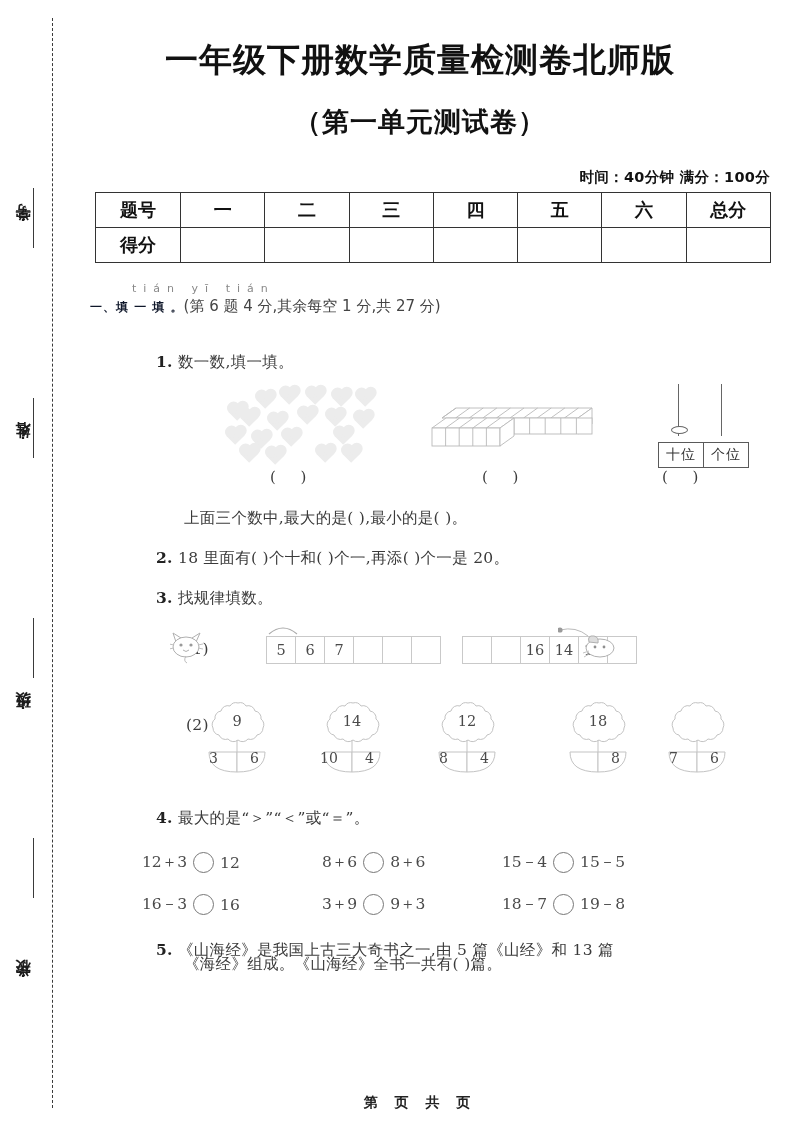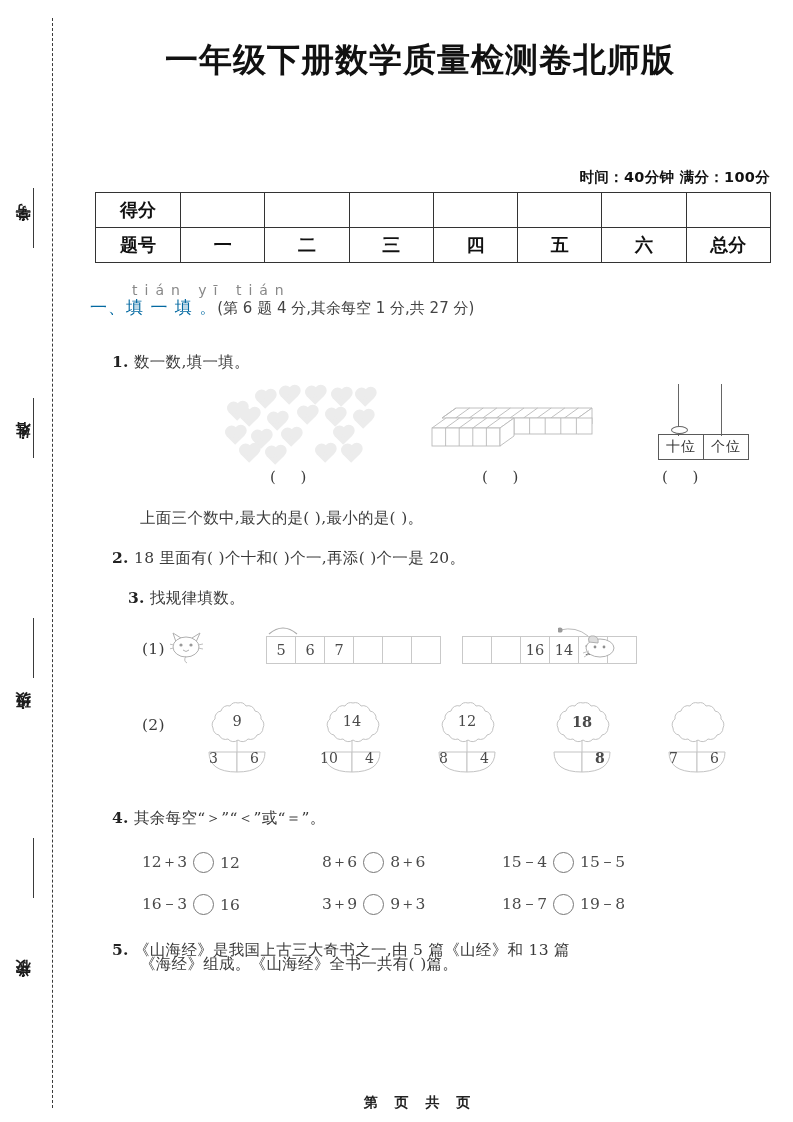--- a/index.html
+++ b/index.html
@@ -107,47 +107,48 @@
 
   
   .sec-head {
     position: absolute;
     left: 20px; top: 296px;
     width: 690px;
   }
   .pinyin {
     position: absolute;
     left: 42px; top: -14px;
-    font-size: 14px;
+    font-size: 11px;
     color: #888;
     letter-spacing: 7px;
     font-family: "DejaVu Sans", "Liberation Sans", sans-serif;
   }
   .sec-title {
-    font-size: 17px;
-    font-weight: normal;
-    color: #0369a1;
+    font-size: 12px;
+    font-weight: bold;
+    color: #0f172a;
     letter-spacing: 1px;
     font-family: "DejaVu Serif", "Liberation Serif", serif;
   }
   .sec-note {
     font-size: 15px;
     font-weight: normal;
     color: #444;
     letter-spacing: 0px;
   }
 
   
   .q {
     position: absolute;
     font-size: 15.5px;
     color: #3a3a3a;
     font-family: "DejaVu Serif", "Liberation Serif", serif;
     letter-spacing: 0.3px;
     white-space: nowrap;
+    margin-left: 44px;
   }
   .q .num { font-weight: bold; color: #222; }
 
   
   .hearts-box {
     position: absolute;
     left: 155px; top: 388px;
     width: 160px; height: 80px;
   }
   .heart {
@@ -171,21 +172,21 @@
     left: 358px; top: 404px;
     width: 175px; height: 56px;
   }
   .pv-box {
     position: absolute;
     left: 580px; top: 382px;
     width: 110px; height: 100px;
   }
   .pv-table {
     position: absolute;
-    left: 8px; top: 52px;
+    left: 8px; top: 60px;
     border-collapse: collapse;
   }
   .pv-table td {
     border: 1.1px solid #5a5a5a;
     width: 42px; height: 22px;
     text-align: center;
     font-size: 14px;
     color: #333;
     font-family: "DejaVu Serif", "Liberation Serif", serif;
     letter-spacing: 1px;
@@ -312,43 +313,44 @@
   <div class="margin-rule" style="top:618px;"></div>
   <div class="margin-label" style="top:700px;">班级：</div>
 
   <div class="margin-rule" style="top:838px;"></div>
   <div class="margin-label" style="top:968px;">学校：</div>
 </div>
 
 <div class="page">
 
   <div class="title-main">一年级下册数学质量检测卷北师版</div>
+  <div class="title-sub">（第一单元测试卷）</div>
   <div class="exam-info">时间：40分钟  满分：100分</div>
 
   <table class="score-table">
     <tbody>
         <tr>
+      <td class="head-col">题号</td>
+      <td>一</td>
+      <td>二</td>
+      <td>三</td>
+      <td>四</td>
+      <td>五</td>
+      <td>六</td>
+      <td>总分</td>
+    </tr>
+    <tr>
       <td class="head-col">得分</td>
       <td></td>
       <td></td>
       <td></td>
       <td></td>
       <td></td>
       <td></td>
       <td></td>
-    </tr>
-    <tr>
-      <td class="head-col">题号</td>
-      <td>一</td>
-      <td>二</td>
-      <td>三</td>
-      <td>四</td>
-      <td>五</td>
-      <td>六</td>
-      <td>总分</td>
     </tr>
   </tbody>
     </table>
 
   <div class="sec-head">
     <span class="pinyin">tián yī tián</span>
     <span class="sec-title">一、填 一 填 。</span><span class="sec-note">(第 6 题 4 分,其余每空 1 分,共 27 分)</span>
   </div>
 
   <div class="q" style="left:42px; top:352px;">
@@ -435,21 +437,21 @@
   </div>
   <div class="paren-label" style="left:592px; top:468px;">(        )</div>
 
   <div class="q" style="left:70px; top:508px;">上面三个数中,最大的是(        ),最小的是(        )。</div>
 
   <div class="q" style="left:42px; top:548px;">
     <span class="num">2.</span>
     <span>18 里面有(        )个十和(        )个一,再添(        )个一是 20。</span>
   </div>
 
-  <div class="q" style="left:58px; top:588px;">
+  <div class="q" style="left:42px; top:588px;">
     <span class="num">3.</span>
     <span>找规律填数。</span>
   </div>
 
   <div class="q" style="left:72px; top:640px;">(1)</div>
 
   <svg style="position:absolute; left:100px; top:630px;" width="36" height="34" viewBox="0 0 36 34">
     <g stroke="#b0b0b0" stroke-width="1" fill="#fff">
       <path d="M6 12 L3 3 L11 8 Z"></path>
       <path d="M26 12 L30 3 L22 8 Z"></path>
@@ -532,21 +534,21 @@
         <path d="M42 40 L42 72" stroke="#c3c3c3" fill="none"></path>
         <path d="M42 72 Q14 72 14 52 L42 52 Z"></path>
         <path d="M42 72 Q70 72 70 52 L42 52 Z"></path>
       </g>
     </svg>
     <div class="bloom">12</div>
     <div class="leafnum l">8</div>
     <div class="leafnum r">4</div>
   </div>
 
-  <div class="flower" style="left:470px; top:700px;font-weight:bold;">
+  <div class="flower" style="left:486px; top:700px;">
     <svg style="position:absolute;left:0;top:0;" width="86" height="76" viewBox="0 0 86 76">
       <g stroke="#c3c3c3" stroke-width="1" fill="#fff">
         <path d="M43 3 a7 7 0 0 1 8 3 a7 7 0 0 1 9 5 a7 7 0 0 1 6 8 a7 7 0 0 1 2 9 a7 7 0 0 1 -6 7 a7 7 0 0 1 -9 4 a7 7 0 0 1 -10 1 a7 7 0 0 1 -10 -1 a7 7 0 0 1 -9 -4 a7 7 0 0 1 -6 -7 a7 7 0 0 1 2 -9 a7 7 0 0 1 6 -8 a7 7 0 0 1 9 -5 a7 7 0 0 1 8 -3 Z"></path>
         <path d="M42 40 L42 72" stroke="#c3c3c3" fill="none"></path>
         <path d="M42 72 Q14 72 14 52 L42 52 Z"></path>
         <path d="M42 72 Q70 72 70 52 L42 52 Z"></path>
       </g>
     </svg>
     <div class="bloom">18</div>
     <div class="leafnum l"></div>
@@ -562,21 +564,21 @@
         <path d="M42 72 Q70 72 70 52 L42 52 Z"></path>
       </g>
     </svg>
     <div class="bloom"></div>
     <div class="leafnum l">7</div>
     <div class="leafnum r">6</div>
   </div>
 
   <div class="q" style="left:42px; top:808px;">
     <span class="num">4.</span>
-    <span>其余每空“＞”“＜”或“＝”。</span>
+    <span>最大的是“＞”“＜”或“＝”。</span>
   </div>
 
   <div class="cmp" style="left:72px; top:852px;">
     <span>12＋3</span>
     <span class="circle-blank"></span>
     <span>12</span>
   </div>
   <div class="cmp" style="left:252px; top:852px;">
     <span>8＋6</span>
     <span class="circle-blank"></span>

